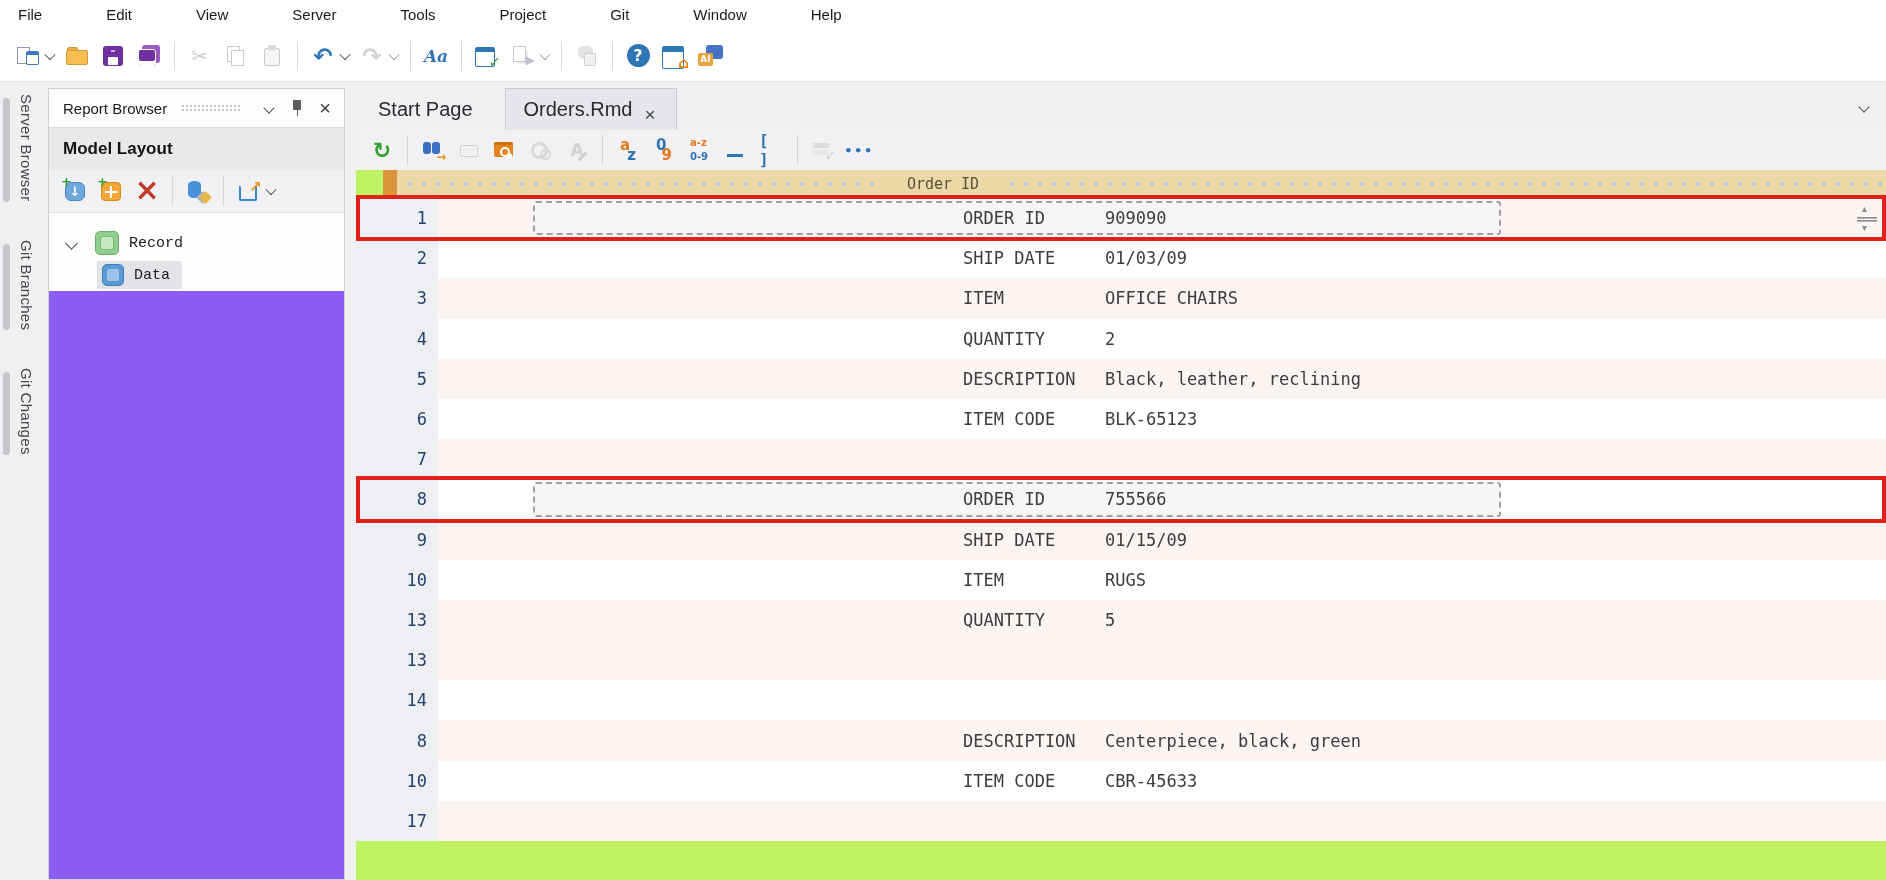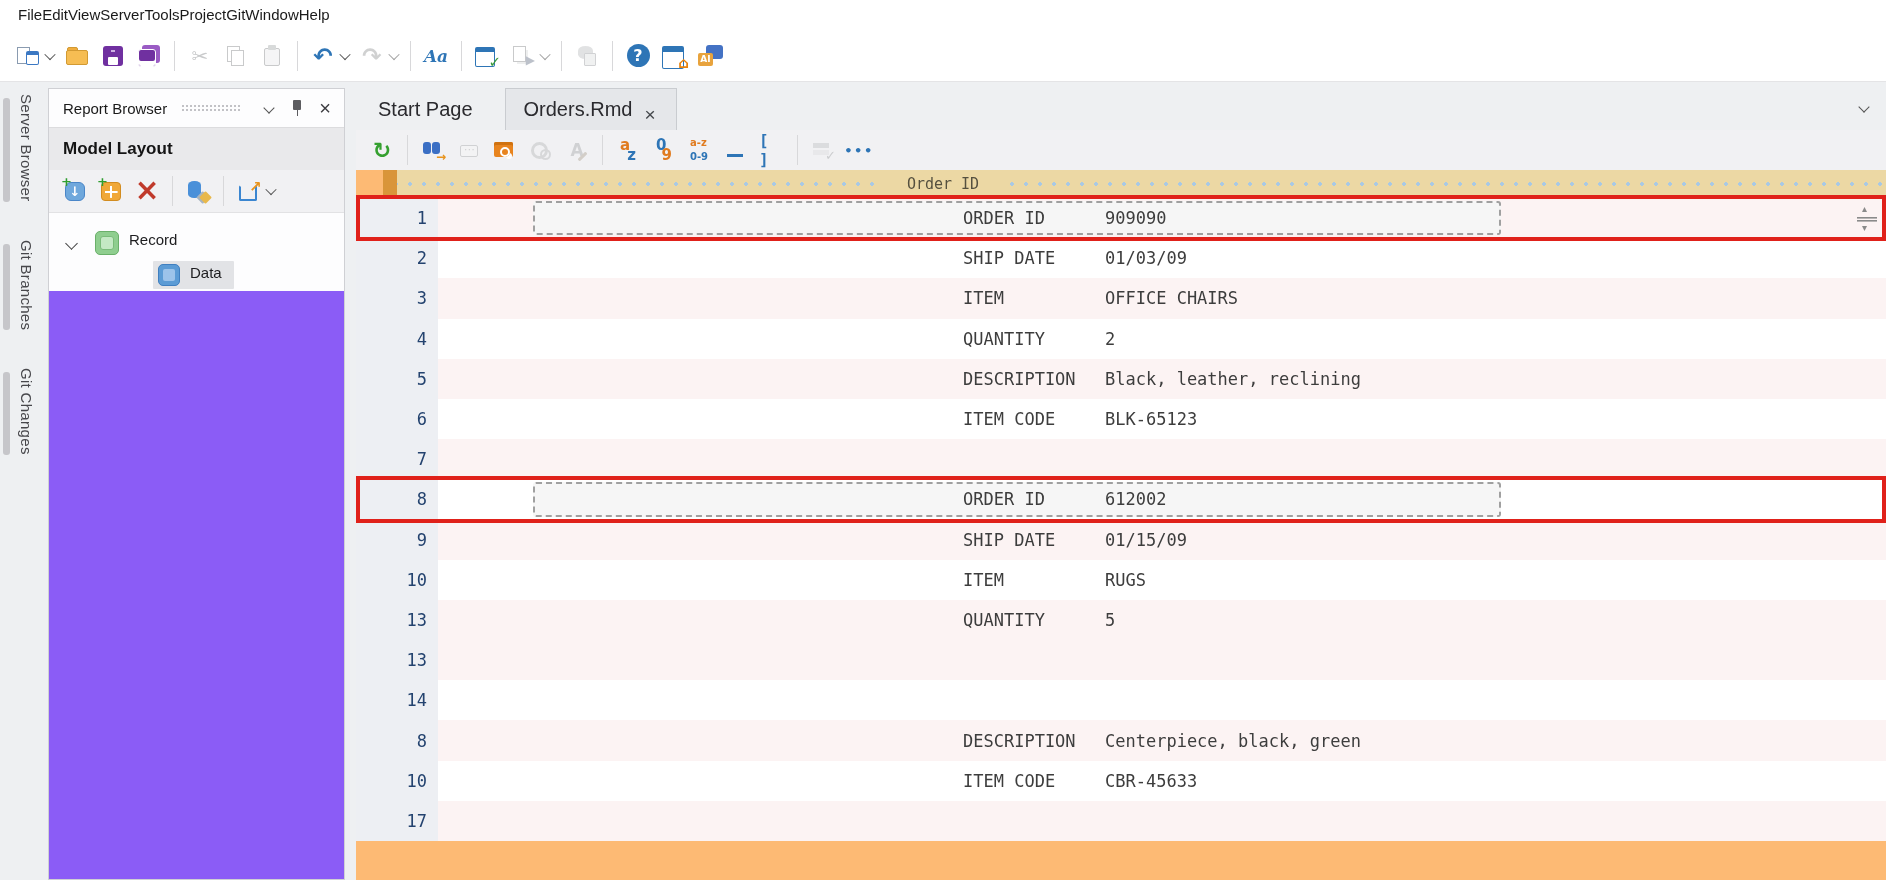--- a/index.html
+++ b/index.html
@@ -1,21 +1,21 @@
 <!DOCTYPE html>
 <html><head>
 <meta charset="utf-8">
 <style>
   html,body{margin:0;padding:0;}
   body{width:1886px;height:880px;overflow:hidden;font-family:"Liberation Sans",sans-serif;background:#eef0f2;}
   .app{position:relative;width:1886px;height:880px;}
 
   
   .menubar{position:absolute;left:0;top:0;width:100%;height:30px;background:#fff;display:flex;align-items:center;}
-  .menu-item{padding:0 0;font-size:15px;color:#1a1a1a;line-height:30px;cursor:default;}
+  .menu-item{padding:0 32px;font-size:15px;color:#1a1a1a;line-height:30px;cursor:default;}
   .menu-item:first-child{padding-left:18px;}
   .main-toolbar{position:absolute;left:0;top:30px;width:100%;height:52px;background:#fff;border-bottom:1px solid #e4e4e6;display:flex;align-items:center;padding-left:10px;box-sizing:border-box;}
   .tbtn{display:inline-flex;align-items:center;margin:0 3px;height:34px;padding:0 2px;border-radius:3px;}
   .tbtn.disabled{opacity:.55;filter:grayscale(.6);}
   .tsep{width:1px;height:30px;background:#d8d8da;margin:0 7px;display:inline-block;}
   .chev{width:7px;height:7px;border-right:1.7px solid #555;border-bottom:1.7px solid #555;transform:rotate(45deg) translate(-1px,-1px);margin-left:5px;display:inline-block;}
 
   .icon{width:26px;height:26px;position:relative;display:inline-flex;align-items:center;justify-content:center;font-family:"DejaVu Sans",sans-serif;}
 
   
@@ -64,23 +64,23 @@
   .hdr-btn{width:22px;height:22px;display:inline-flex;align-items:center;justify-content:center;margin-left:6px;position:relative;}
   .chev-shape{width:7px;height:7px;border-right:1.7px solid #555;border-bottom:1.7px solid #555;transform:rotate(45deg);display:inline-block;}
   .pin-icon-s::before{content:"";position:absolute;left:7px;top:3px;width:8px;height:10px;background:#5c5c60;border-radius:1px;}
   .pin-icon-s::after{content:"";position:absolute;left:10.5px;top:13px;width:1.7px;height:6px;background:#5c5c60;}
   .close-x::before{content:"×";font-size:20px;color:#3c3c40;line-height:1;}
   .section-title{height:42px;line-height:42px;background:#e9e9eb;border-top:1px solid #dcdcde;font-size:17px;font-weight:bold;color:#141414;padding-left:14px;}
   .model-toolbar{height:42px;display:flex;align-items:center;background:#f1f1f3;border-bottom:1px solid #e2e2e4;padding-left:8px;}
   .tree{padding-top:14px;background:#fdfdfe;}
   .tree-row{display:flex;align-items:center;height:32px;font-size:15px;color:#1d1d1f;}
   .tree-row.lvl0{padding-left:18px;}
-  .tree-row.lvl1{padding-left:104px;}
+  .tree-row.lvl1{padding-left:48px;}
   .tree-chev{width:8px;height:8px;border-right:1.8px solid #404040;border-bottom:1.8px solid #404040;transform:rotate(45deg);margin-right:14px;}
-  .node-box{display:inline-flex;padding:3px 12px 3px 5px;border-radius:1px;}
+  .node-box{display:inline-flex;align-items:center;padding:3px 12px 3px 5px;border-radius:1px;font-family:Liberation Mono, monospace;}
   .node-box.selected{background:#e2e3e6;}
   .tree-label{margin-left:10px;}
   .tree-ic{width:22px;height:22px;}
 
   
   .add-record-icon::before{content:"↓";position:absolute;inset:4px 3px 3px 3px;background:#6fa8dc;border:1.5px solid #4a86c8;border-radius:6px;color:#fff;font-weight:bold;font-size:13px;display:flex;align-items:center;justify-content:center;}
   .add-record-icon::after{content:"+";position:absolute;left:-1px;top:-4px;color:#2f9e2f;font-weight:bold;font-size:13px;}
   .add-field-icon::before{content:"";position:absolute;inset:4px 3px 3px 3px;background:#f0a838;border:1.5px solid #d28c20;border-radius:4px;background-image:linear-gradient(#fff,#fff),linear-gradient(#fff,#fff);background-size:2px 70%,70% 2px;background-position:center center;background-repeat:no-repeat;}
   .add-field-icon::after{content:"+";position:absolute;left:-1px;top:-4px;color:#2f9e2f;font-weight:bold;font-size:13px;}
   .delete-icon::before{content:"×";color:#c03a2b;font-size:30px;font-weight:bold;line-height:1;margin-top:-3px;}
@@ -119,21 +119,21 @@
   .sort-09-icon::after{content:"9";position:absolute;right:5px;bottom:-1px;color:#e07b1f;font-weight:bold;font-size:15px;}
   .sort-range-icon::before{content:"a-z";position:absolute;left:3px;top:0px;color:#e07b1f;font-weight:bold;font-size:10px;}
   .sort-range-icon::after{content:"0-9";position:absolute;left:3px;bottom:1px;color:#2e75b6;font-weight:bold;font-size:10px;}
   .underline-field-icon::before{content:"";position:absolute;left:4px;bottom:6px;width:16px;height:3px;background:#2e75b6;}
   .brackets-icon::before{content:"[ ]";font-family:"DejaVu Sans Mono",monospace;color:#2e75b6;font-weight:bold;font-size:16px;}
   .verify-fields-icon::before{content:"";position:absolute;left:3px;top:6px;width:16px;height:5px;background:#c8ccd0;box-shadow:0 7px 0 #dfe2e4;}
   .verify-fields-icon::after{content:"✓";position:absolute;right:0px;bottom:0px;color:#aab0b4;font-weight:bold;font-size:13px;}
   .more-icon::before{content:"•••";color:#2e75b6;font-weight:bold;font-size:13px;letter-spacing:1.5px;}
 
   
-  .content{position:absolute;left:0;top:82px;right:0;bottom:0;background:#fdba74;overflow:hidden;}
+  .content{position:absolute;left:0;top:82px;right:0;bottom:0;background:#bef264;overflow:hidden;}
   .band{position:absolute;left:27px;top:0;right:0;height:28px;background:#ecd8a4;background-image:radial-gradient(circle,#a9c9e4 1.7px,transparent 2px);background-size:14px 28px;background-position:6px center;}
   .band-marker{position:absolute;left:0;top:0;bottom:0;width:14px;background:#d9953a;}
   .band-label{position:absolute;left:500px;top:0;width:120px;height:28px;line-height:28px;text-align:center;background:#ecd8a4;font-family:"DejaVu Sans Mono",monospace;font-size:15px;color:#55503f;}
   .rows{position:absolute;left:0;top:28px;right:0;bottom:0;}
   .rrow{position:relative;display:flex;height:40.2px;}
   .gut{width:82px;flex:0 0 82px;background:#edeff3;display:flex;align-items:center;justify-content:flex-end;padding-right:11px;box-sizing:border-box;font-family:"DejaVu Sans Mono",monospace;font-size:17px;color:#24436f;}
   .rbody{flex:1;position:relative;display:flex;align-items:center;padding-left:525px;background:#fff;}
   .rrow.stripe .rbody{background:#fcf3f3;}
   .rlabel{position:relative;z-index:2;display:inline-block;width:142px;white-space:pre;font-family:"DejaVu Sans Mono",monospace;font-size:17px;color:#3d3d3d;}
   .rvalue{position:relative;z-index:2;white-space:pre;font-family:"DejaVu Sans Mono",monospace;font-size:17px;color:#3d3d3d;}
@@ -388,21 +388,21 @@
             </div>
             <div class="rrow stripe">
               <div class="gut">7</div>
               <div class="rbody"></div>
             </div>
             <div class="rrow">
               <div class="gut">8</div>
               <div class="rbody">
                 <div class="selbox"></div>
                 <span class="rlabel">ORDER ID</span>
-                <span class="rvalue">612002</span>
+                <span class="rvalue">755566</span>
               </div>
               <div class="redframe"></div>
             </div>
             <div class="rrow stripe">
               <div class="gut">9</div>
               <div class="rbody">
                 <span class="rlabel">SHIP DATE</span>
                 <span class="rvalue">01/15/09</span>
               </div>
             </div>

